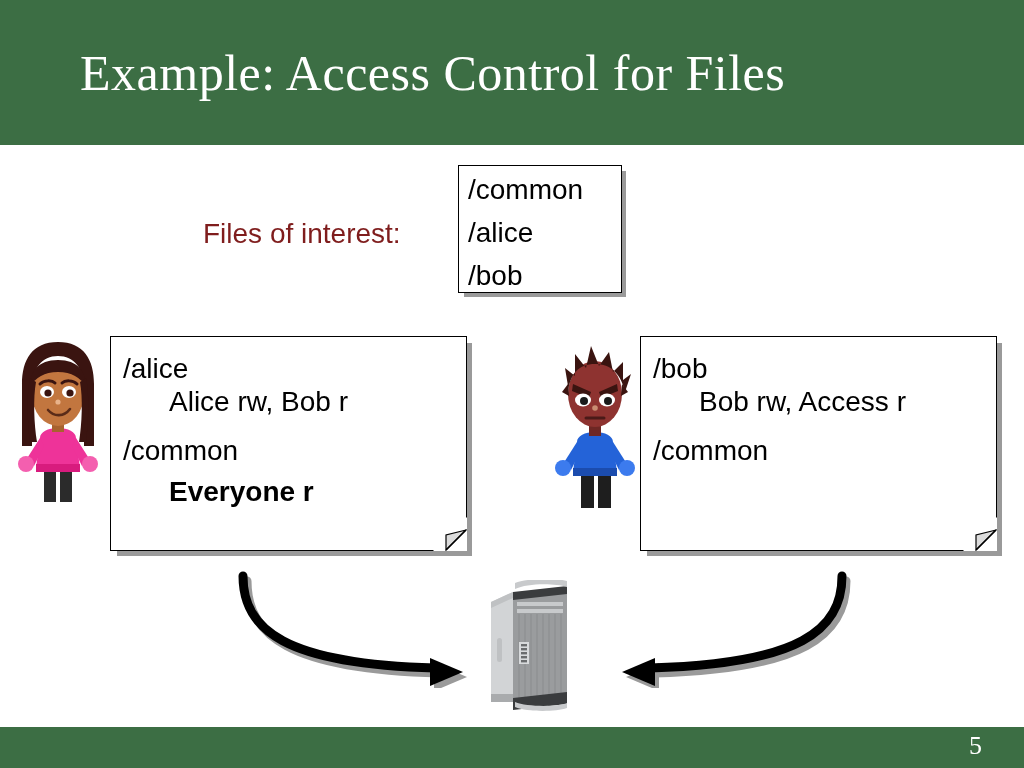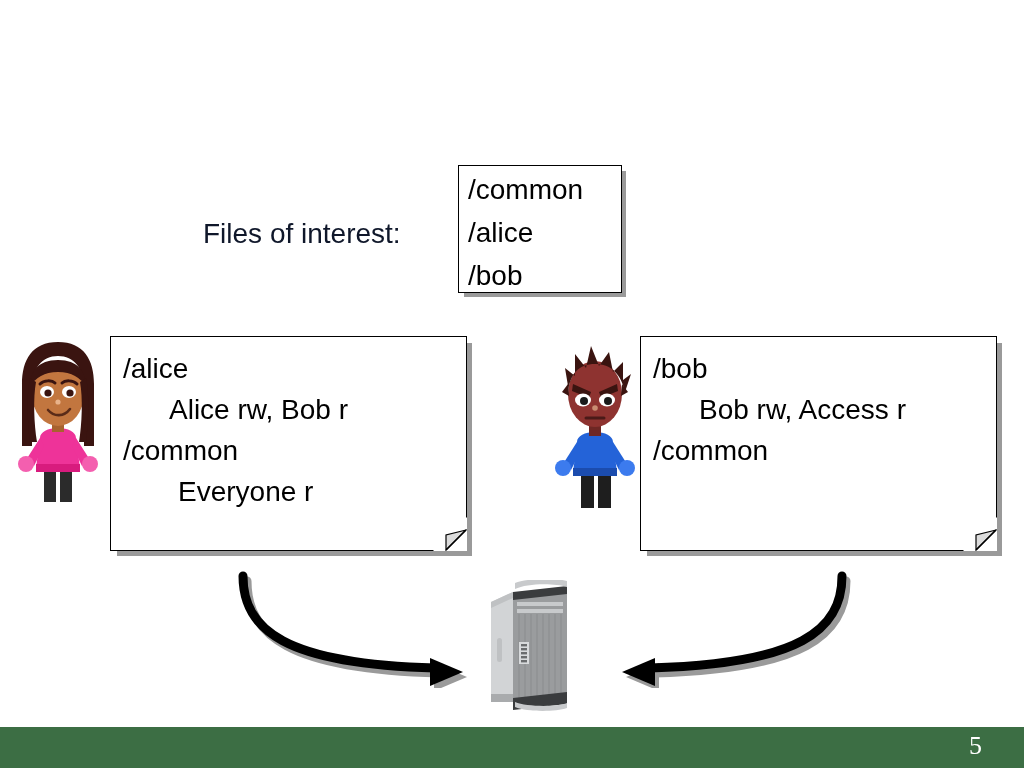--- a/index.html
+++ b/index.html
@@ -53,21 +53,21 @@
     font-size: 26px;
     color: #ffffff;
   }
 
   
   #files-label {
     position: absolute;
     left: 203px;
     top: 218px;
     font-size: 28px;
-    color: #0f172a;
+    color: #7f1d1d;
     white-space: nowrap;
   }
   #files-box {
     position: absolute;
     left: 458px;
     top: 165px;
     width: 164px;
     height: 128px;
     background: #ffffff;
     border: 1.5px solid #000000;
@@ -102,23 +102,23 @@
 
   .perm-card .perm-line {
     position: absolute;
     font-size: 28px;
     line-height: 28px;
     color: #000000;
     white-space: nowrap;
   }
   .perm-card .perm-line.path   { left: 12px; font-weight: normal; }
   .perm-card .perm-line.entry  { left: 58px; font-weight: normal; }
-  .perm-card .perm-line.bold   { left: 67px; font-weight: normal; }
+  .perm-card .perm-line.bold   { left: 58px; font-weight: bold; }
   .perm-card .perm-line.r0 { top: 18px; }
-  .perm-card .perm-line.r1 { top: 59px; text-align: center; }
+  .perm-card .perm-line.r1 { top: 51px; text-align: center; }
   .perm-card .perm-line.r2 { top: 100px; }
   .perm-card .perm-line.r3 { top: 141px; }
 
   
   .fold {
     position: absolute;
     right: -1px;
     bottom: -1px;
     width: 34px;
     height: 34px;
@@ -136,20 +136,23 @@
 
   
   #arrow-left  { position: absolute; left: 225px; top: 558px; width: 260px; height: 130px; }
   #arrow-right { position: absolute; left: 585px; top: 558px; width: 275px; height: 130px; }
 </style>
 </head>
 <body>
 
 <div id="slide">
 
+  <div id="title-bar">
+    <div id="title-text">Example: Access Control for Files</div>
+  </div>
 
   <div id="files-label">Files of interest:</div>
 
   <div id="files-box">
     <div class="file-line l0">/common</div>
     <div class="file-line l1">/alice</div>
     <div class="file-line l2">/bob</div>
   </div>
 
   <svg id="avatar-alice" class="avatar" viewBox="0 0 96 168">

